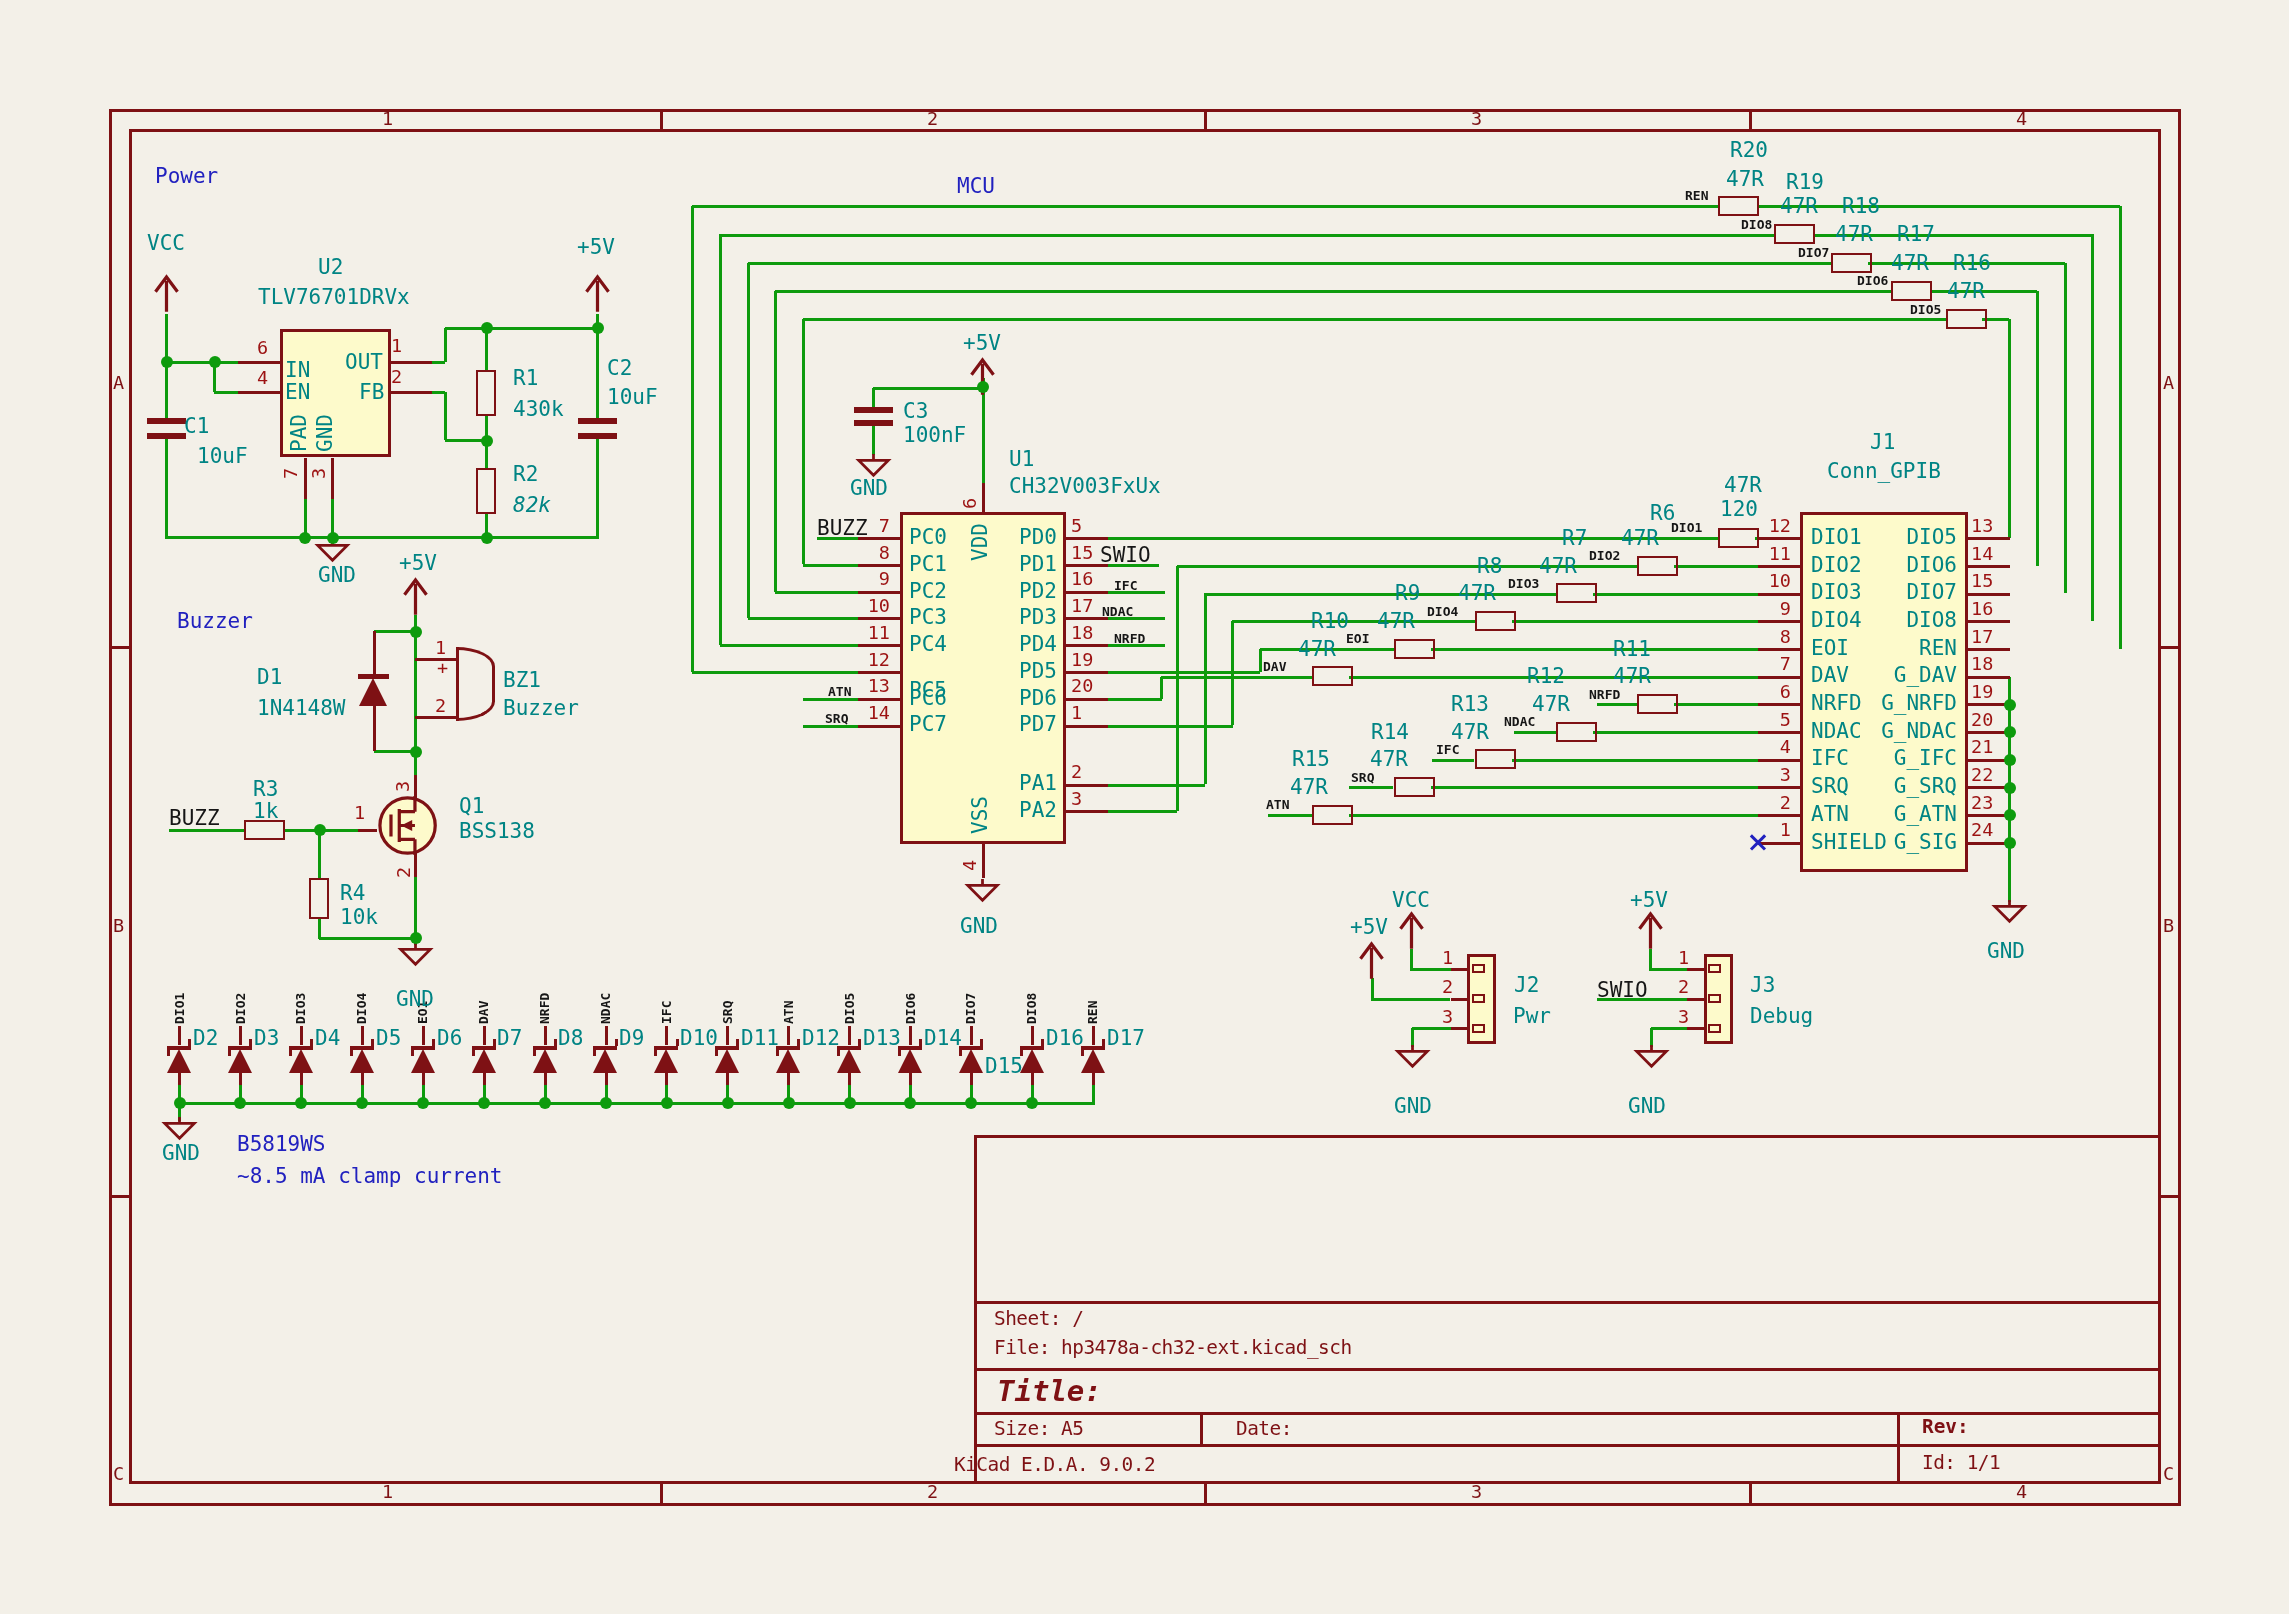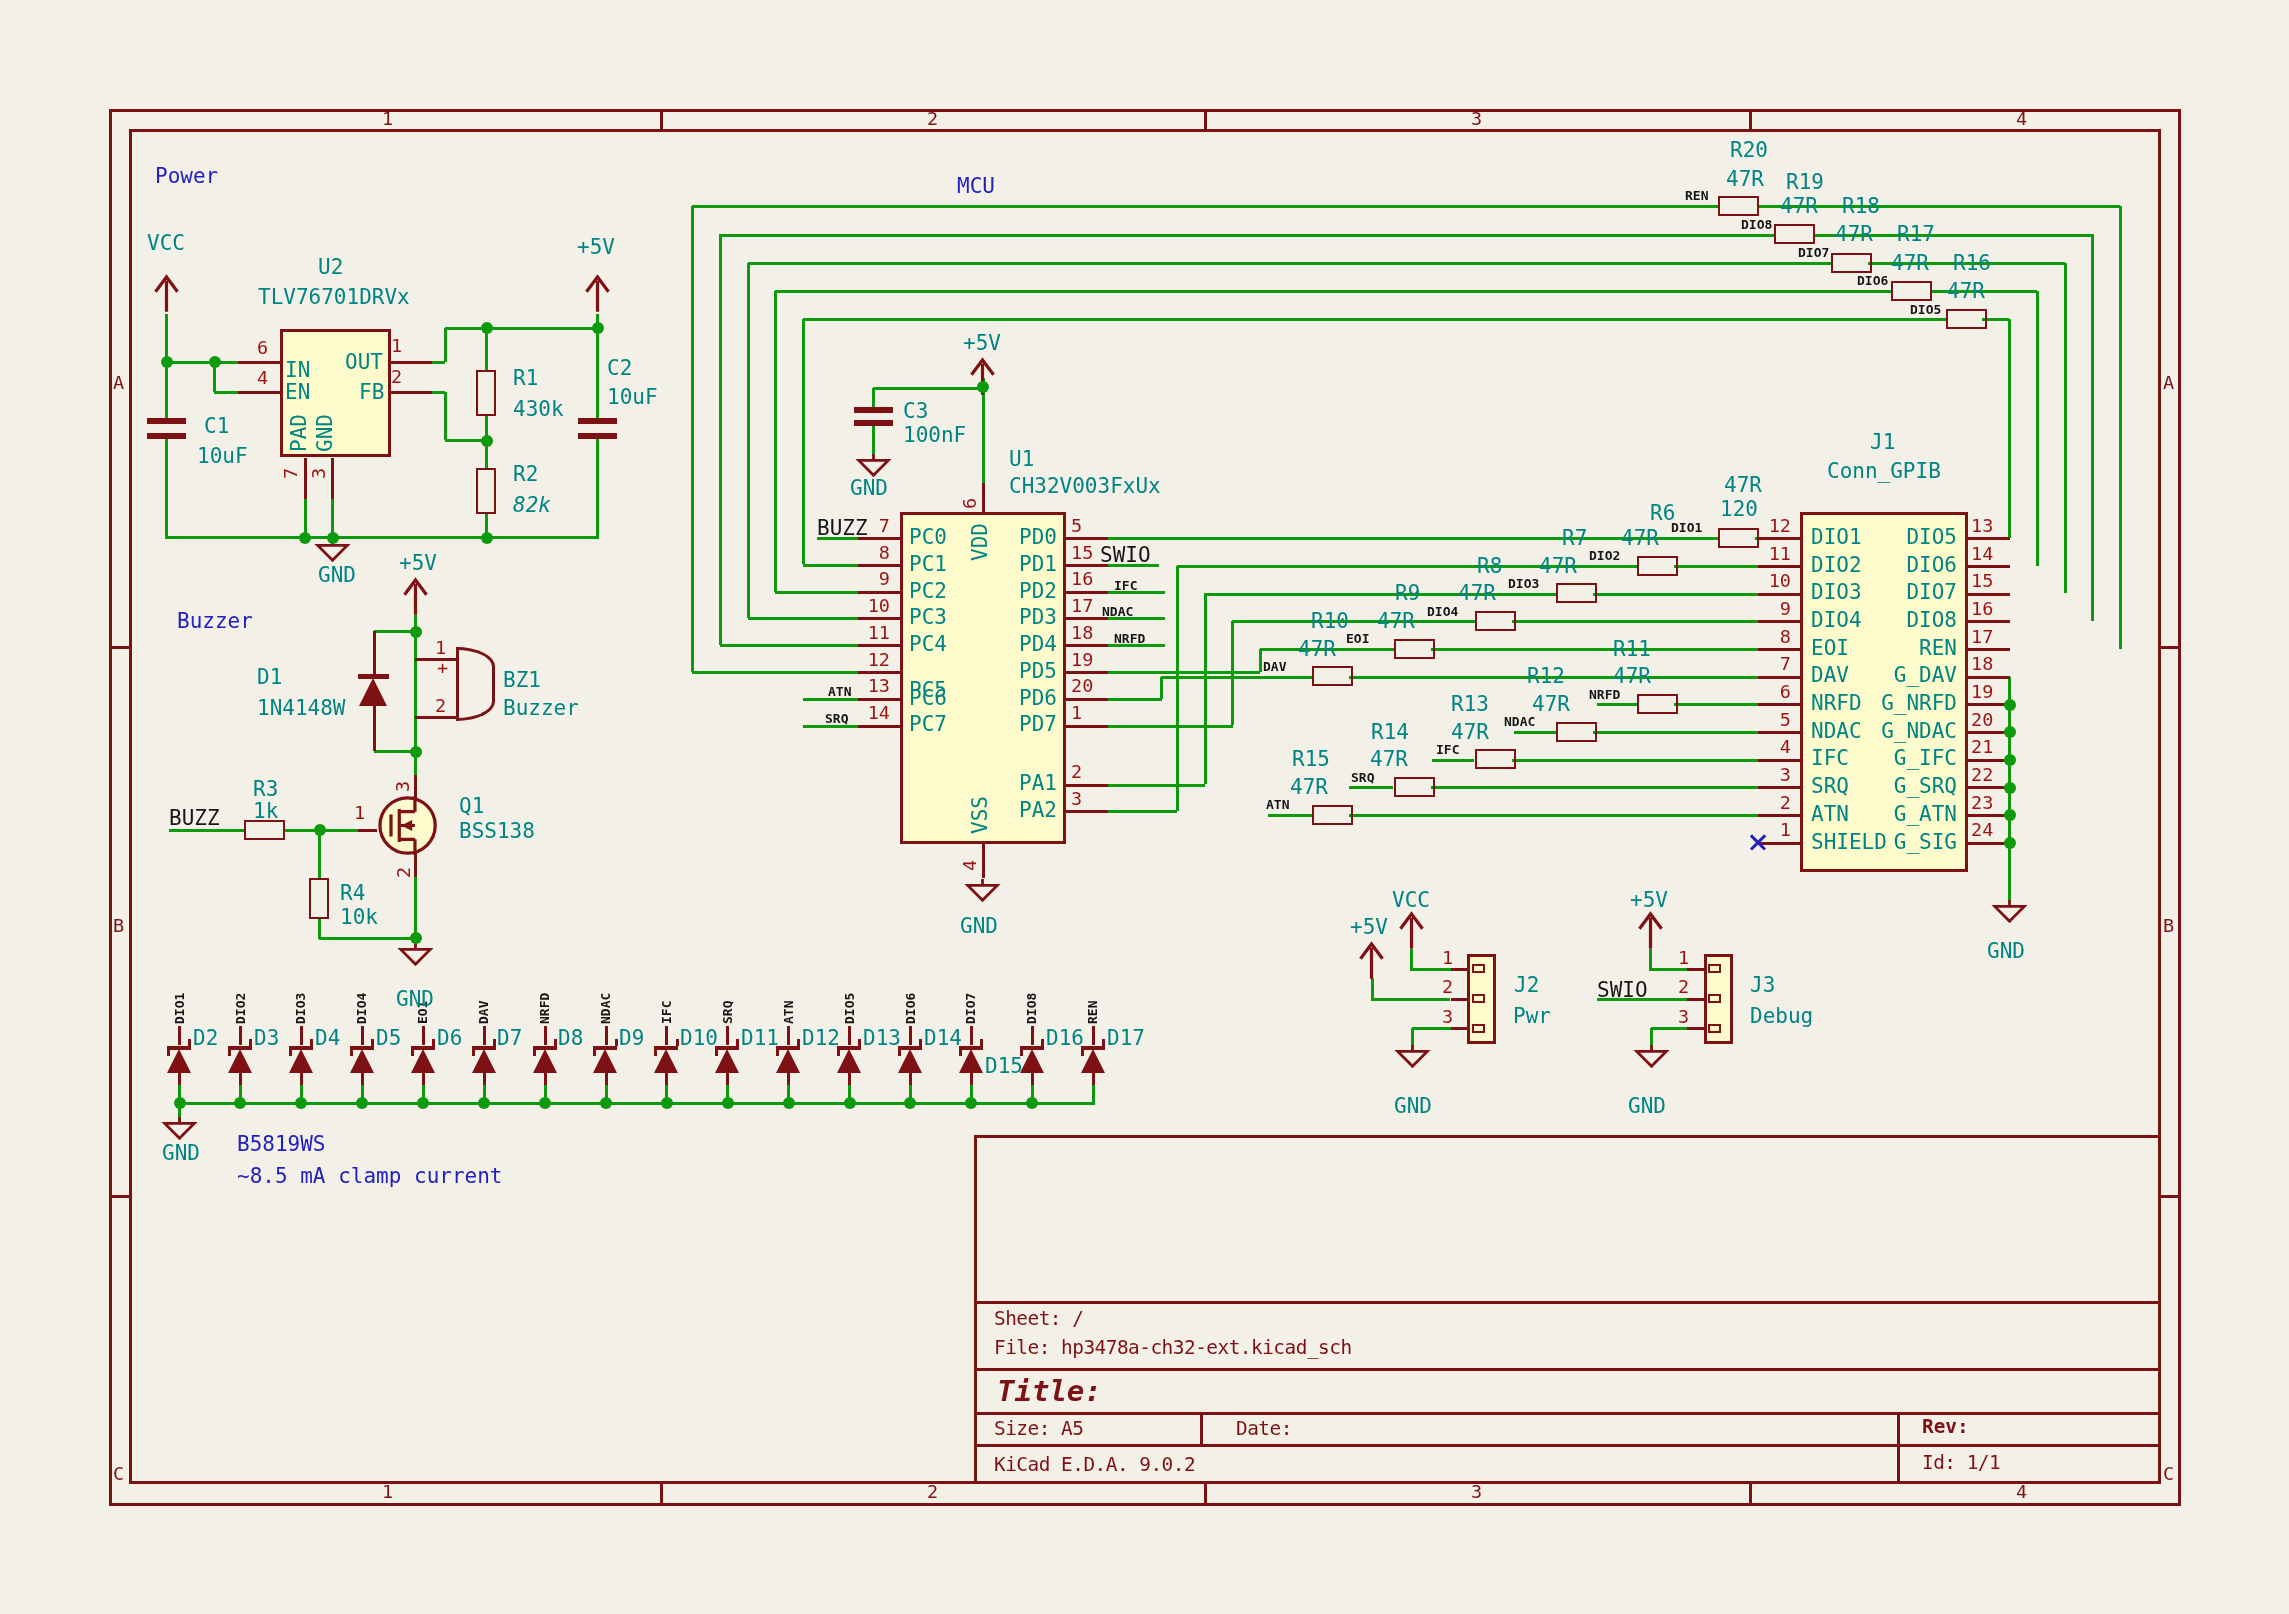--- a/index.html
+++ b/index.html
@@ -31,21 +31,21 @@
 <body>
 
 <div id="canvas">
 
   <div class="lbl tb" style="left:994px;top:1309px">Sheet: /</div>
   <div class="lbl tb" style="left:994px;top:1338px">File: hp3478a-ch32-ext.kicad_sch</div>
   <div class="lbl tbt" style="left:997px;top:1377px">Title:</div>
   <div class="lbl tb" style="left:994px;top:1419px">Size: A5</div>
   <div class="lbl tb" style="left:1236px;top:1419px">Date:</div>
   <div class="lbl tbb" style="left:1922px;top:1417px">Rev:</div>
-  <div class="lbl tb" style="left:994px;top:1455px">KiCad E.D.A. 9.0.2</div>
+  <div class="lbl tb" style="left:954px;top:1455px">KiCad E.D.A. 9.0.2</div>
   <div class="lbl tb" style="left:1922px;top:1453px">Id: 1/1</div>
 <div class="fl" style="left: 109px; top: 109px; width: 2072px; height: 2.8px;"></div>
     <div class="fl" style="left: 109px; top: 1503px; width: 2072px; height: 2.8px;"></div>
     <div class="fl" style="left: 109px; top: 109px; width: 2.8px; height: 1396px;"></div>
     <div class="fl" style="left: 2178px; top: 109px; width: 2.8px; height: 1396px;"></div>
     <div class="fl" style="left: 129px; top: 129px; width: 2031px; height: 2.8px;"></div>
     <div class="fl" style="left: 129px; top: 1481px; width: 2031px; height: 2.8px;"></div>
     <div class="fl" style="left: 129px; top: 129px; width: 2.8px; height: 1355px;"></div>
     <div class="fl" style="left: 2158px; top: 129px; width: 2.8px; height: 1355px;"></div>
     <div class="fl" style="left: 660px; top: 109px; width: 2.8px; height: 23px;"></div>
@@ -624,21 +624,21 @@
     <div class="lbl pnum" style="left: 391px; top: 337px;">1</div>
     <div class="lbl pnum" style="left: 391px; top: 368px;">2</div>
     <div class="lbl pnum rot" style="left: 282px; top: 479px;">7</div>
     <div class="lbl pnum rot" style="left: 310px; top: 479px;">3</div>
     <div class="lbl pname" style="left: 285px; top: 360px;">IN</div>
     <div class="lbl pname" style="left: 285px; top: 382px;">EN</div>
     <div class="lbl pname" style="left: 345px; top: 352px;">OUT</div>
     <div class="lbl pname" style="left: 359px; top: 382px;">FB</div>
     <div class="lbl pname rot" style="left: 289px; top: 452px;">PAD</div>
     <div class="lbl pname rot" style="left: 315px; top: 452px;">GND</div>
-    <div class="lbl ref" style="left: 204px; top: 416px;">C1</div>
+    <div class="lbl ref" style="left: 184px; top: 416px;">C1</div>
     <div class="lbl val" style="left: 197px; top: 446px;">10uF</div>
     <div class="lbl ref" style="left: 513px; top: 368px;">R1</div>
     <div class="lbl val" style="left: 513px; top: 399px;">430k</div>
     <div class="lbl ref" style="left: 513px; top: 464px;">R2</div>
     <div class="lbl val" style="left: 513px; top: 495px; font-style: italic;">82k</div>
     <div class="lbl ref" style="left: 607px; top: 358px;">C2</div>
     <div class="lbl val" style="left: 607px; top: 387px;">10uF</div>
     <div class="lbl pwr" style="left: 318px; top: 565px;">GND</div>
     <div class="lbl cmt" style="left: 177px; top: 611px;">Buzzer</div>
     <div class="lbl pwr" style="left: 399px; top: 553px;">+5V</div>

